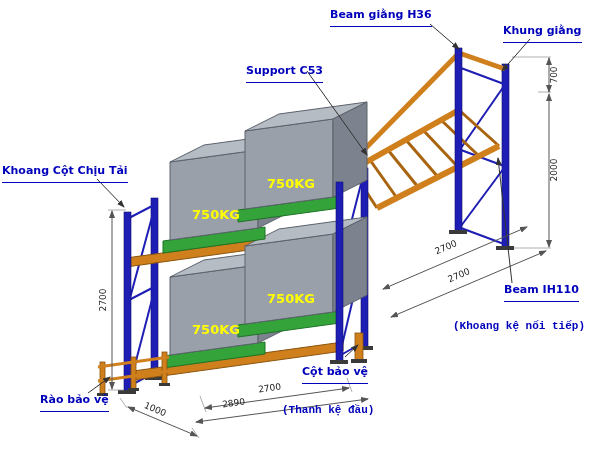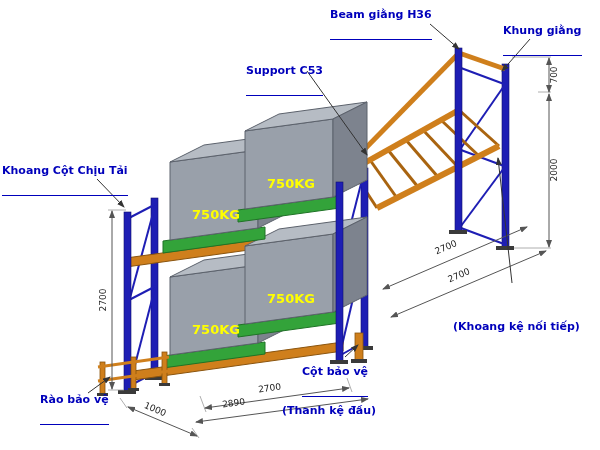--- a/index.html
+++ b/index.html
@@ -4,23 +4,23 @@
 <style>
   html,body{margin:0;padding:0;background:#ffffff;}
   .stage{
     position:relative;width:600px;height:450px;background:#ffffff;overflow:hidden;
     font-family:"DejaVu Sans", sans-serif;
   }
   .stage svg{position:absolute;left:0;top:0;}
   .lbl{
     position:absolute;display:inline-block;
     color:#0000bb;font-size:11px;font-weight:bold;line-height:13px;
-    border-bottom:1px solid #0000bb;padding-bottom:18px;white-space:nowrap;
+    border-bottom:1px solid #0000bb;padding-bottom:5px;white-space:nowrap;
   }
-  .lbl.plain{border-bottom:none;}
+  .lbl.plain{border-bottom:none;font-family:Liberation Mono, monospace;}
   .post{fill:#1e1eb4;stroke:#10106e;stroke-width:0.6;}
   .foot{fill:#3a3a3a;}
   .brace{stroke:#1e1eb4;stroke-width:2;fill:none;}
   .beam{fill:#cf7f1c;stroke:#8a540e;stroke-width:1;}
   .beamline{stroke:#cf7f1c;stroke-width:6;fill:none;}
   .beamline.thin{stroke-width:5;}
   .rung{stroke:#a96410;stroke-width:3;fill:none;}
   .pallet{fill:#33a33a;stroke:#1f7326;stroke-width:1;}
   .boxfront{fill:#99a0aa;stroke:#5c626c;stroke-width:1;}
   .boxtop{fill:#b6bcc4;stroke:#5c626c;stroke-width:1;}
@@ -195,16 +195,17 @@
     <line class="leader" x1="512" y1="283" x2="498" y2="158" marker-end="url(#larr)"></line>
   </g>
 </svg>
 
 <div class="lbl" style="left:330px;top:8px">Beam giằng H36</div>
 <div class="lbl" style="left:503px;top:24px">Khung giằng</div>
 <div class="lbl" style="left:246px;top:64px">Support C53</div>
 <div class="lbl" style="left:2px;top:164px">Khoang Cột Chịu Tải</div>
 <div class="lbl" style="left:40px;top:393px">Rào bảo vệ</div>
 <div class="lbl" style="left:302px;top:365px">Cột bảo vệ</div>
+<div class="lbl" style="left:504px;top:283px">Beam IH110</div>
 <div class="lbl plain" style="left:282px;top:404px">(Thanh kệ đầu)</div>
 <div class="lbl plain" style="left:453px;top:320px">(Khoang kệ nối tiếp)</div>
 
 </div>
 
 </body></html>

